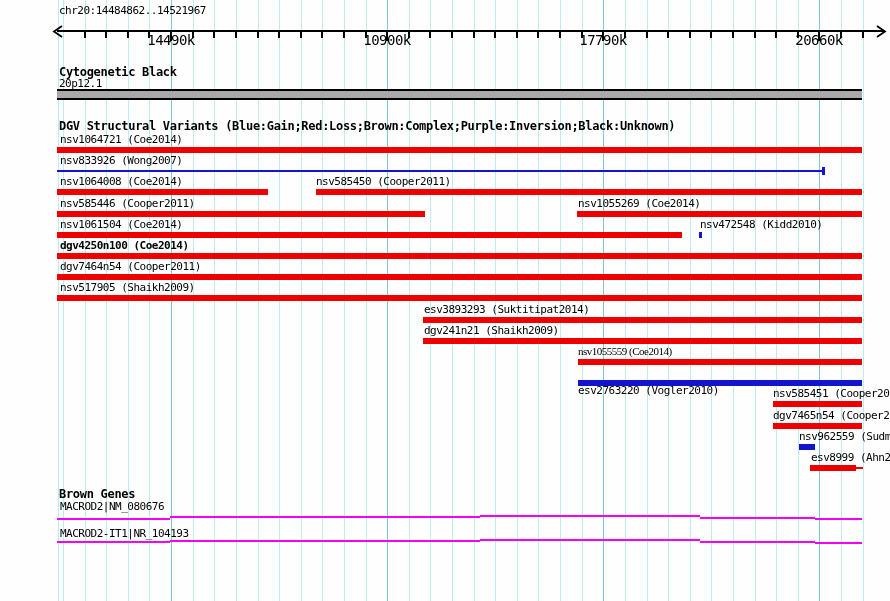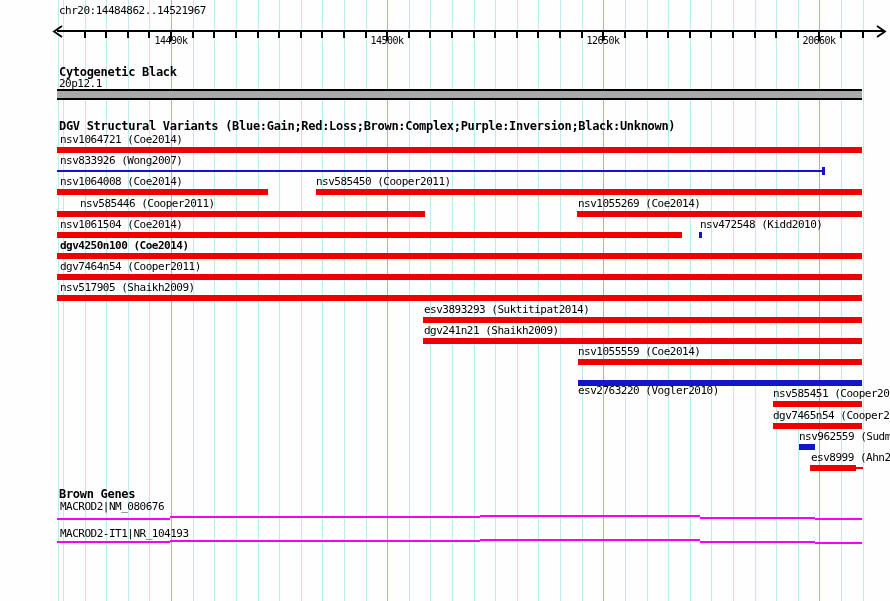--- a/index.html
+++ b/index.html
@@ -14,21 +14,21 @@
     color:#000;white-space:nowrap;z-index:3;
   }
   .hdr{
     position:absolute;font-size:12px;line-height:12px;font-weight:bold;
     letter-spacing:-0.3px;color:#000;white-space:nowrap;z-index:3;
   }
   .gridline{position:absolute;top:0;width:1px;height:601px;z-index:0;}
   .ruler-line{position:absolute;height:2px;background:#000;z-index:2;}
   .tick{position:absolute;width:2px;background:#000;z-index:2;}
   .tick-label{
-    position:absolute;font-size:10px;line-height:11px;letter-spacing:-0.5px;
+    position:absolute;font-size:14px;line-height:11px;letter-spacing:-0.5px;
     color:#000;white-space:nowrap;transform:translateX(-50%);z-index:3;
   }
   .arr{position:absolute;z-index:2;}
   .band{position:absolute;box-sizing:border-box;border-top:2px solid #000;border-bottom:2px solid #000;z-index:2;}
   .vbar{position:absolute;z-index:2;}
   .gene-seg{position:absolute;height:2px;z-index:2;}
 </style>
 </head>
 <body>
 
@@ -116,22 +116,22 @@
       <div class="tick" style="left: 689px; top: 32px; height: 6px;"></div>
       <div class="tick" style="left: 710px; top: 32px; height: 6px;"></div>
       <div class="tick" style="left: 732px; top: 32px; height: 6px;"></div>
       <div class="tick" style="left: 754px; top: 32px; height: 6px;"></div>
       <div class="tick" style="left: 775px; top: 32px; height: 6px;"></div>
       <div class="tick" style="left: 797px; top: 32px; height: 6px;"></div>
       <div class="tick" style="left: 818px; top: 32px; height: 9px;"></div>
       <div class="tick" style="left: 840px; top: 32px; height: 6px;"></div>
       <div class="tick" style="left: 862px; top: 32px; height: 6px;"></div>
       <div class="tick-label" style="left: 171px; top: 35px;">14490k</div>
-      <div class="tick-label" style="left: 387px; top: 35px;">14500k</div>
-      <div class="tick-label" style="left: 603px; top: 35px;">12650k</div>
+      <div class="tick-label" style="left: 387px; top: 35px;">10900k</div>
+      <div class="tick-label" style="left: 603px; top: 35px;">17790k</div>
       <div class="tick-label" style="left: 819px; top: 35px;">20660k</div>
     </div>
 </div>
 
 <div>
   <div class="hdr" style="left:59px;top:66px;">Cytogenetic Black</div>
   <div class="lbl" style="left:59px;top:78px;">20p12.1</div>
   <div class="band" id="cytoband-bar" style="left: 57px; top: 89px; width: 805px; height: 11px; background: rgb(169, 169, 169);"></div>
 </div>
 
@@ -140,39 +140,39 @@
   <div id="dgv-rows">
       <div class="lbl" style="left: 60px; top: 134px;">nsv1064721 (Coe2014)</div>
       <div class="vbar" style="left: 57px; top: 147px; width: 805px; height: 6px; background: rgb(238, 0, 0);"></div>
       <div class="lbl" style="left: 60px; top: 155px;">nsv833926 (Wong2007)</div>
       <div class="vbar" style="left: 57px; top: 170px; width: 768px; height: 2px; background: rgb(20, 20, 204);"></div>
       <div class="vbar" style="left: 822px; top: 167px; width: 3px; height: 8px; background: rgb(20, 20, 204);"></div>
       <div class="lbl" style="left: 60px; top: 176px;">nsv1064008 (Coe2014)</div>
       <div class="vbar" style="left: 57px; top: 189px; width: 211px; height: 6px; background: rgb(238, 0, 0);"></div>
       <div class="lbl" style="left: 316px; top: 176px;">nsv585450 (Cooper2011)</div>
       <div class="vbar" style="left: 316px; top: 189px; width: 546px; height: 6px; background: rgb(238, 0, 0);"></div>
-      <div class="lbl" style="left: 60px; top: 198px; margin-left: 20px;">nsv585446 (Cooper2011)</div>
+      <div class="lbl" style="left: 60px; top: 198px;">nsv585446 (Cooper2011)</div>
       <div class="vbar" style="left: 57px; top: 211px; width: 368px; height: 6px; background: rgb(238, 0, 0);"></div>
       <div class="lbl" style="left: 578px; top: 198px;">nsv1055269 (Coe2014)</div>
       <div class="vbar" style="left: 577px; top: 211px; width: 285px; height: 6px; background: rgb(238, 0, 0);"></div>
       <div class="lbl" style="left: 60px; top: 219px;">nsv1061504 (Coe2014)</div>
       <div class="vbar" style="left: 57px; top: 232px; width: 625px; height: 6px; background: rgb(238, 0, 0);"></div>
       <div class="lbl" style="left: 700px; top: 219px;">nsv472548 (Kidd2010)</div>
       <div class="vbar" style="left: 699px; top: 232px; width: 3px; height: 6px; background: rgb(20, 20, 204);"></div>
       <div class="lbl" style="left: 60px; top: 240px; font-weight: bold;">dgv4250n100 (Coe2014)</div>
       <div class="vbar" style="left: 57px; top: 253px; width: 805px; height: 6px; background: rgb(238, 0, 0);"></div>
       <div class="lbl" style="left: 60px; top: 261px;">dgv7464n54 (Cooper2011)</div>
       <div class="vbar" style="left: 57px; top: 274px; width: 805px; height: 6px; background: rgb(238, 0, 0);"></div>
       <div class="lbl" style="left: 60px; top: 282px;">nsv517905 (Shaikh2009)</div>
       <div class="vbar" style="left: 57px; top: 295px; width: 805px; height: 6px; background: rgb(238, 0, 0);"></div>
       <div class="lbl" style="left: 424px; top: 304px;">esv3893293 (Suktitipat2014)</div>
       <div class="vbar" style="left: 423px; top: 317px; width: 439px; height: 6px; background: rgb(238, 0, 0);"></div>
       <div class="lbl" style="left: 424px; top: 325px;">dgv241n21 (Shaikh2009)</div>
       <div class="vbar" style="left: 423px; top: 338px; width: 439px; height: 6px; background: rgb(238, 0, 0);"></div>
-      <div class="lbl" style="left: 578px; top: 346px;">nsv1055559 (Coe2014)</div>
+      <div class="lbl" style="left: 578px; top: 346px; font-family: Liberation Serif, serif;">nsv1055559 (Coe2014)</div>
       <div class="vbar" style="left: 578px; top: 359px; width: 284px; height: 6px; background: rgb(238, 0, 0);"></div>
       <div class="lbl" style="left: 578px; top: 385px;">esv2763220 (Vogler2010)</div>
       <div class="vbar" style="left: 578px; top: 380px; width: 284px; height: 6px; background: rgb(20, 20, 204);"></div>
       <div class="lbl" style="left: 773px; top: 388px;">nsv585451 (Cooper2011)</div>
       <div class="vbar" style="left: 773px; top: 401px; width: 89px; height: 6px; background: rgb(238, 0, 0);"></div>
       <div class="lbl" style="left: 773px; top: 410px;">dgv7465n54 (Cooper2011)</div>
       <div class="vbar" style="left: 773px; top: 423px; width: 89px; height: 6px; background: rgb(238, 0, 0);"></div>
       <div class="lbl" style="left: 799px; top: 431px;">nsv962559 (Sudmant2010)</div>
       <div class="vbar" style="left: 799px; top: 444px; width: 16px; height: 6px; background: rgb(20, 20, 204);"></div>
       <div class="lbl" style="left: 811px; top: 452px;">esv8999 (Ahn2009)</div>

